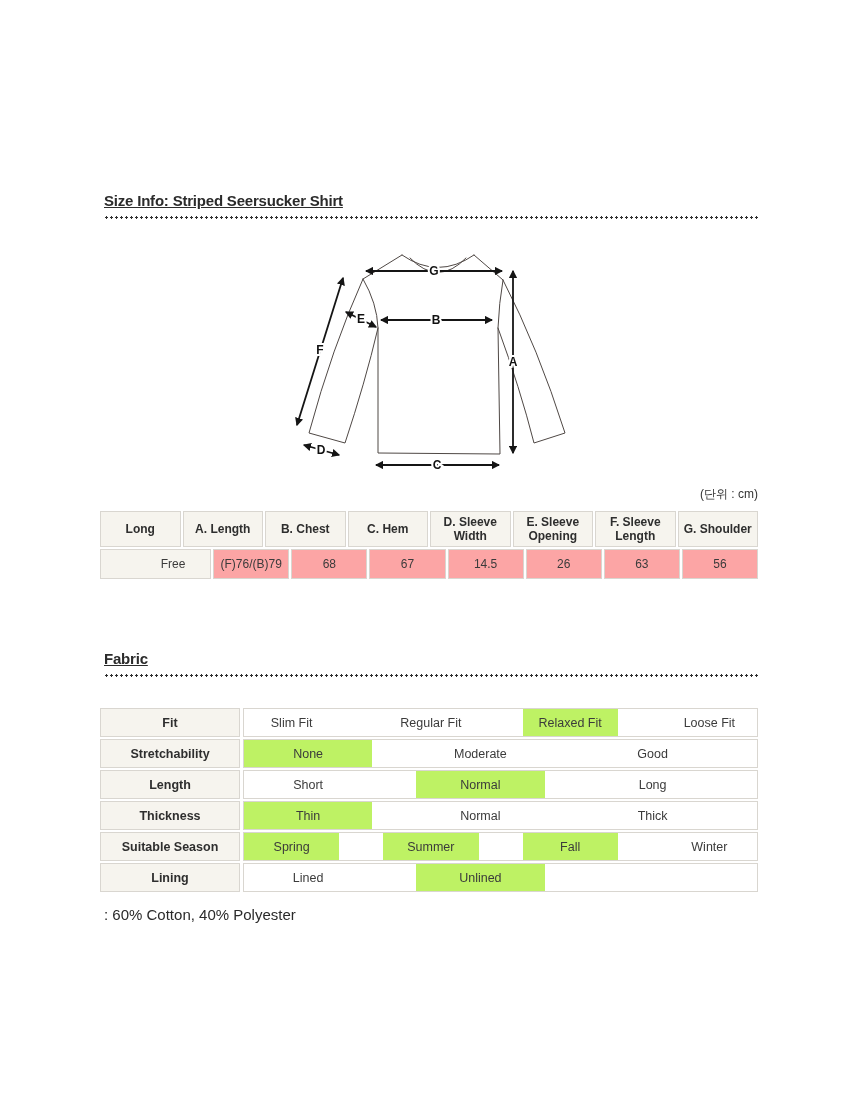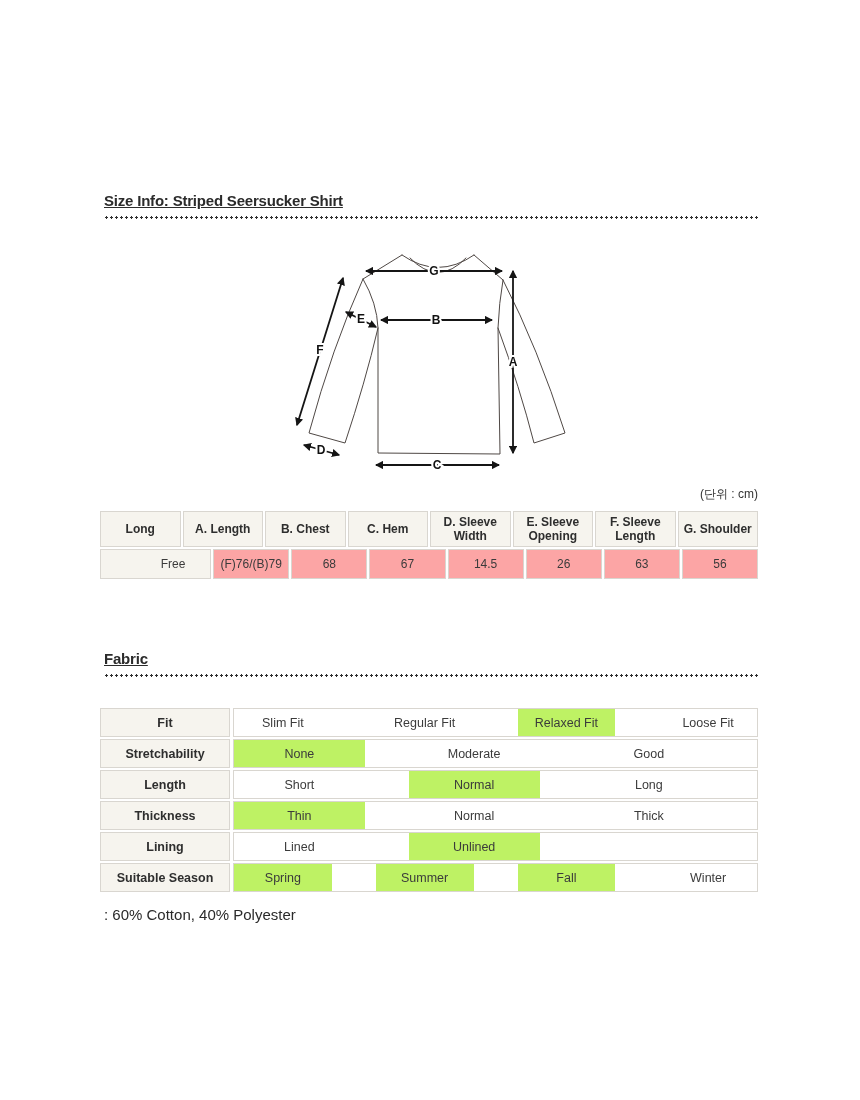--- a/index.html
+++ b/index.html
@@ -26,21 +26,21 @@
     border:1px solid #d9d6d0; white-space:pre-line; line-height:1.2; box-sizing:border-box;
   }
   .st-head { height:36px; background:#f6f4ee; font-weight:bold; font-size:12px; color:#2e2e2e; }
   .st-data { height:30px; background:#fca5a5; font-size:12px; color:#3b3b3b; }
   .st-data.first { background:#f6f4ee;padding-left:35px; }
 
   
   #fabric-table { position:absolute; left:100px; top:708px; width:658px; }
   .f-row { display:flex; margin-bottom:2px; height:29px; }
   .f-label {
-    width:130px; background:#f6f4ee; border:1px solid #d9d6d0; box-sizing:border-box;
+    width:140px; background:#f6f4ee; border:1px solid #d9d6d0; box-sizing:border-box;
     font-weight:bold; font-size:12.5px; color:#2e2e2e;
     display:flex; align-items:center; justify-content:center;
   }
   .f-gap { width:3px; }
   .f-opts { flex:1; border:1px solid #d9d6d0; box-sizing:border-box; background:#ffffff; display:flex;gap:44px; }
   .f-opt {
     width:25%; display:flex; align-items:center; justify-content:center;
     font-size:12.5px; color:#3b3b3b;
   }
   .f-opt.sel { background:#bef264; }
@@ -166,34 +166,34 @@
       <div class="f-row">
         <div class="f-label">Thickness</div>
         <div class="f-gap"></div>
         <div class="f-opts">
           <div class="f-opt sel">Thin</div>
           <div class="f-opt">Normal</div>
           <div class="f-opt">Thick</div>
         </div>
       </div>
       <div class="f-row">
-        <div class="f-label">Lining</div>
-        <div class="f-gap"></div>
-        <div class="f-opts">
-          <div class="f-opt">Lined</div>
-          <div class="f-opt sel">Unlined</div>
-        </div>
-      </div>
-      <div class="f-row">
         <div class="f-label">Suitable Season</div>
         <div class="f-gap"></div>
         <div class="f-opts">
           <div class="f-opt sel">Spring</div>
           <div class="f-opt sel">Summer</div>
           <div class="f-opt sel">Fall</div>
           <div class="f-opt">Winter</div>
         </div>
       </div>
+      <div class="f-row">
+        <div class="f-label">Lining</div>
+        <div class="f-gap"></div>
+        <div class="f-opts">
+          <div class="f-opt">Lined</div>
+          <div class="f-opt sel">Unlined</div>
+        </div>
+      </div>
     </div>
 
   <div class="composition">: 60% Cotton, 40% Polyester</div>
 
 </div>
 
 </body></html>

